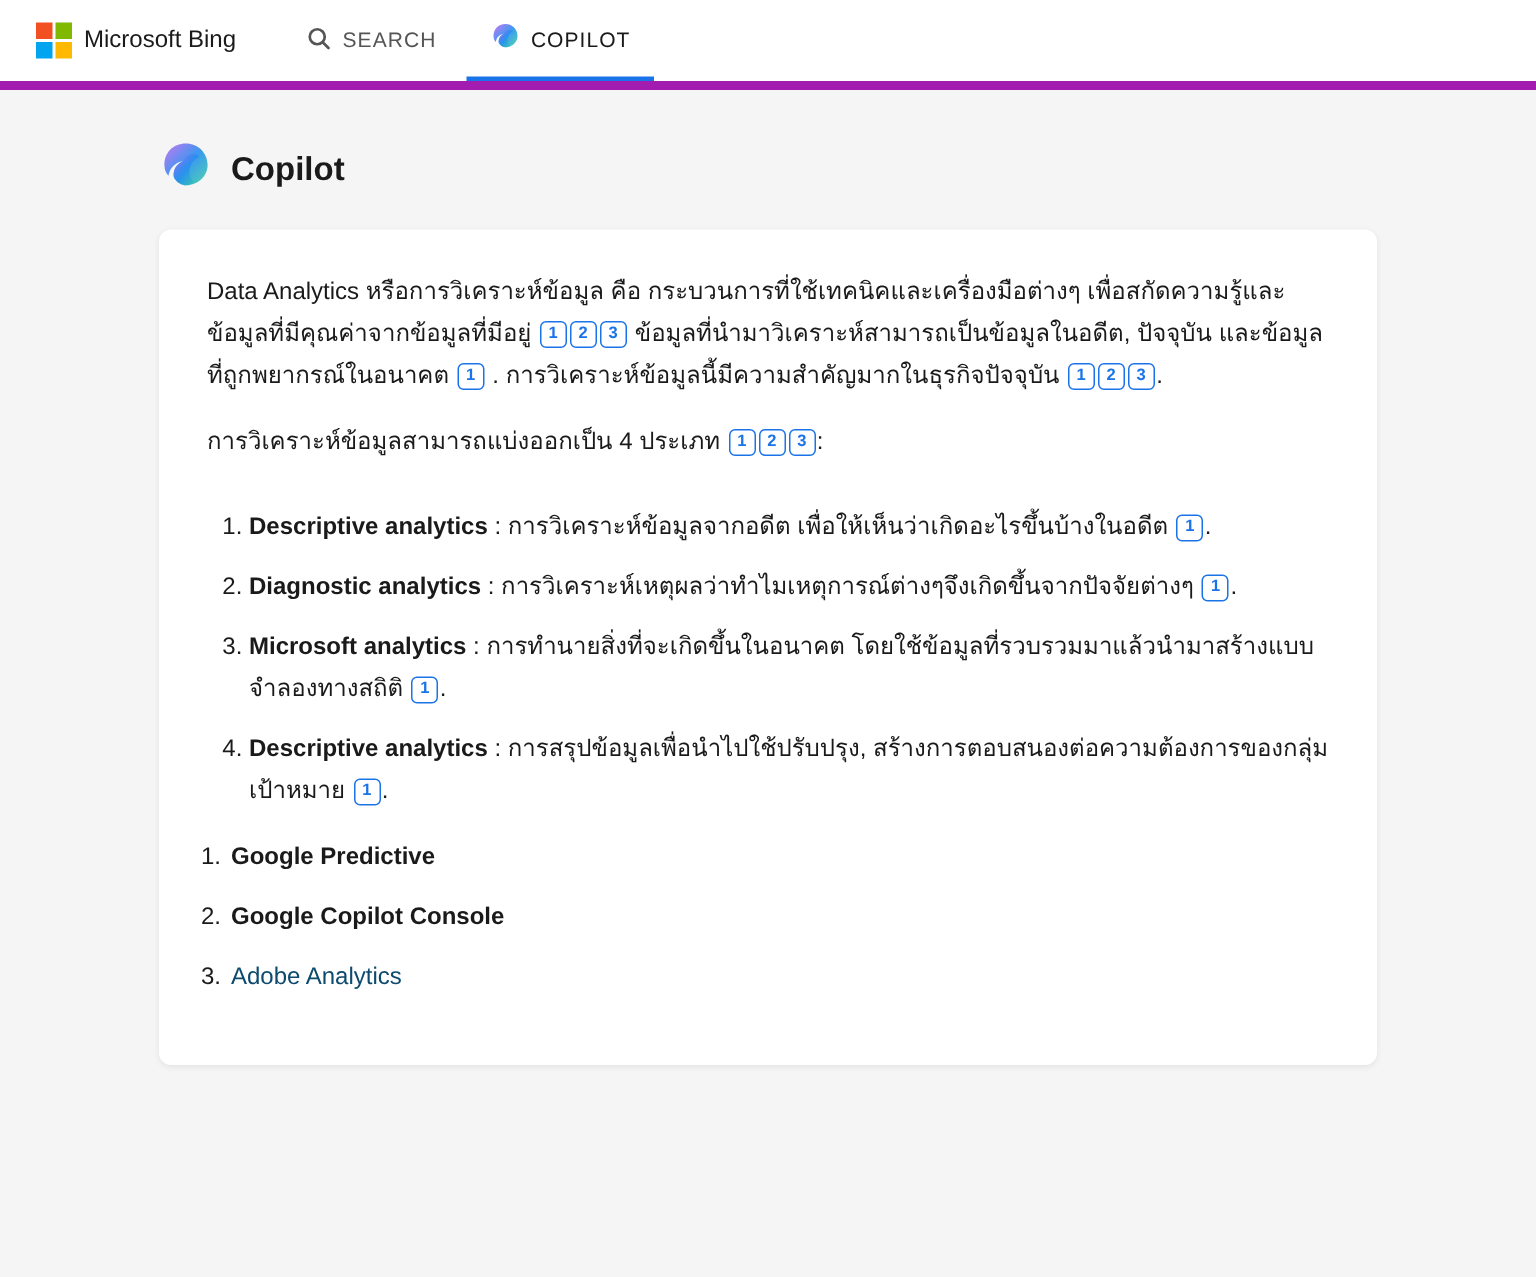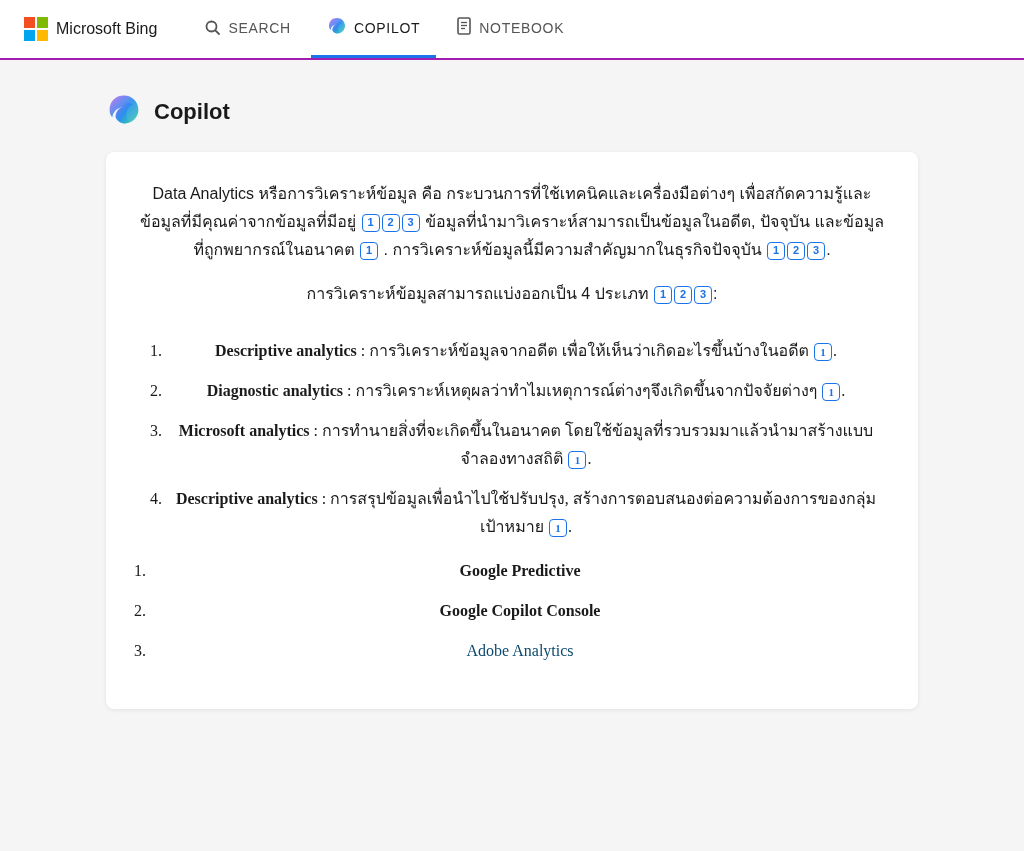--- a/index.html
+++ b/index.html
@@ -7,21 +7,21 @@
     body {
       font-family: -apple-system, BlinkMacSystemFont, 'Segoe UI', Arial, sans-serif;
       background: #f5f5f5;
       color: #1a1a1a;
       font-size: 16px;
     }
 
     
     .header {
       background: #ffffff;
-      border-bottom: 2px solid #a21caf;
+      border-bottom: 6px solid #a21caf;
       padding: 0 24px;
       display: flex;
       align-items: center;
       height: 60px;
       gap: 32px;
     }
 
     .logo-area {
       display: flex;
       align-items: center;
@@ -102,21 +102,20 @@
       font-size: 22px;
       font-weight: 700;
       color: #1a1a1a;
     }
 
     .content-block {
       background: #ffffff;
       border-radius: 8px;
       padding: 28px 32px;
       box-shadow: 0 1px 4px rgba(0,0,0,0.08);
-      text-align: center;
     }
 
     p {
       line-height: 1.75;
       margin-bottom: 16px;
       color: #1a1a1a;
     }
 
     .cite {
       display: inline-flex;
@@ -138,21 +137,20 @@
 
     ol {
       padding-left: 28px;
       margin-bottom: 16px;
     }
 
     ol li {
       line-height: 1.75;
       margin-bottom: 12px;
       color: #1a1a1a;
-      font-family: Liberation Serif, serif;
     }
 
     .bold-term {
       font-weight: 700;
     }
 
     .section-header {
       margin-top: 8px;
       margin-bottom: 29px;
     }
@@ -222,31 +220,20 @@
               <stop offset="100%" stop-color="#30d0a0"></stop>
             </linearGradient>
           </defs>
           <path d="M10 2 C5 2 2 5.5 2 10 C2 11.5 2.5 13 3.5 14 C4 11 6 9 9 8.5 C6.5 9.5 5 12 5.5 14.5 C6.5 16.5 8.5 17.5 10 17.5 C14.5 17.5 18 14 18 10 C18 5.5 14.5 2 10 2Z" fill="url(#cg1)" opacity="0.85"></path>
           <path d="M9 8.5 C10 6 13 5 15 7 C13.5 7.5 12 9 11.5 11 C11 13 11.5 15 13 16.5 C12 17.2 11 17.5 10 17.5 C8.5 17.5 6.5 16.5 5.5 14.5 C5 12 6.5 9.5 9 8.5Z" fill="url(#cg1)" opacity="0.6"></path>
         </svg>
       </span>
       <span>COPILOT</span>
     </div>
 
-    <div class="nav-tab">
-      <span>
-        <svg width="16" height="18" viewBox="0 0 16 18" fill="none" xmlns="http://www.w3.org/2000/svg">
-          <rect x="2" y="1" width="12" height="16" rx="1.5" stroke="#555" stroke-width="1.6"></rect>
-          <line x1="5" y1="5.5" x2="11" y2="5.5" stroke="#555" stroke-width="1.3"></line>
-          <line x1="5" y1="8.5" x2="11" y2="8.5" stroke="#555" stroke-width="1.3"></line>
-          <line x1="5" y1="11.5" x2="9" y2="11.5" stroke="#555" stroke-width="1.3"></line>
-        </svg>
-      </span>
-      <span>NOTEBOOK</span>
-    </div>
   </nav>
 </header>
 
 <main class="main">
 
   <div class="copilot-header">
     <span>
       <svg width="36" height="36" viewBox="0 0 20 20" xmlns="http://www.w3.org/2000/svg">
         <defs>
           <linearGradient id="cg2" x1="0%" y1="0%" x2="100%" y2="100%">

